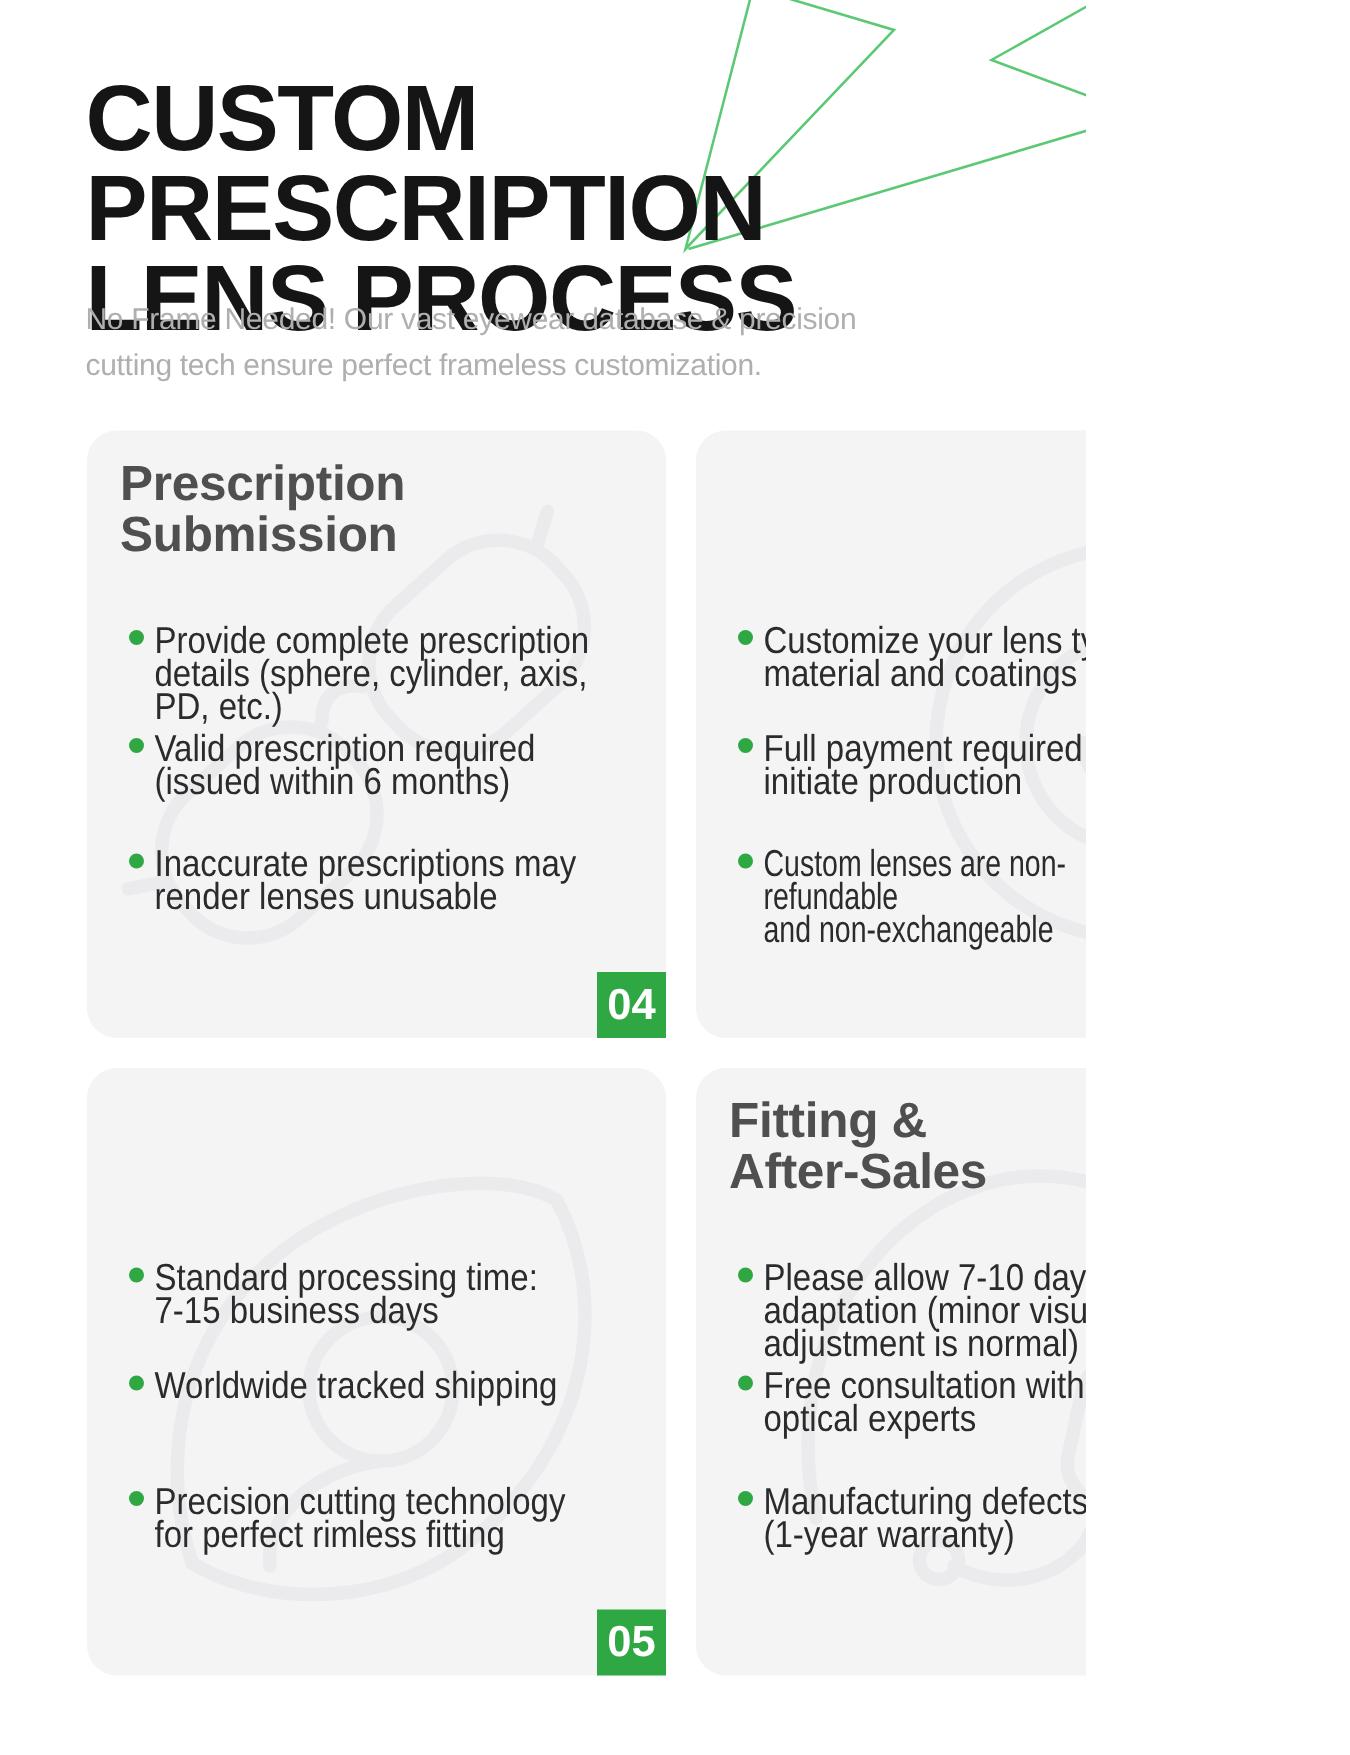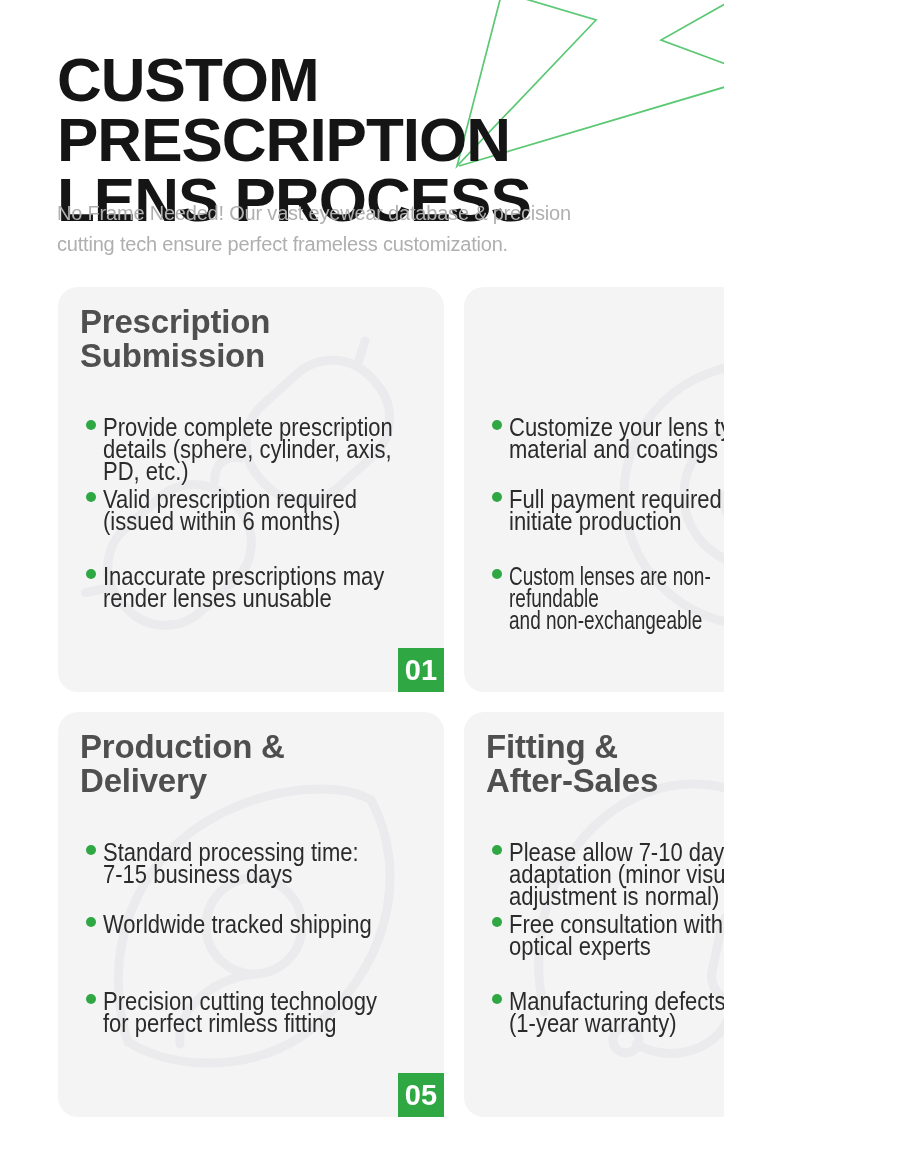--- a/index.html
+++ b/index.html
@@ -113,21 +113,21 @@
           <span class="dot"></span>
           <p class="bullet-text">Valid prescription required
 (issued within 6 months)</p>
         </div>
         <div class="bullet">
           <span class="dot"></span>
           <p class="bullet-text">Inaccurate prescriptions may
 render lenses unusable</p>
         </div>
       </div>
-      <div class="badge">01</div>
+      <div class="badge">04</div>
     </section>
 
     <section class="card">
       <div class="card-bg">
         <svg class="wm" viewBox="0 0 386 405" aria-hidden="true">
           <circle cx="290" cy="208" r="130"></circle>
           <path d="M 290 138 A 70 70 0 1 0 360 208"></path>
           <path d="M 290 176 A 32 32 0 1 1 258 208"></path>
         </svg>
         <div class="bullet">
@@ -149,22 +149,20 @@
       <div class="badge">08</div>
     </section>
 
     <section class="card">
       <div class="card-bg">
         <svg class="wm" viewBox="0 0 386 405" aria-hidden="true">
           <path d="M 313 88 C 352 160 332 262 244 324 C 186 362 112 356 70 330 C 42 244 74 144 166 100 C 220 74 282 70 313 88 Z"></path>
           <circle cx="196" cy="214" r="48"></circle>
           <path d="M 196 262 C 150 268 118 300 122 332"></path>
         </svg>
-        <h2 class="card-title">Production &amp;
-Delivery</h2>
         <div class="bullet">
           <span class="dot"></span>
           <p class="bullet-text">Standard processing time:
 7-15 business days</p>
         </div>
         <div class="bullet">
           <span class="dot"></span>
           <p class="bullet-text">Worldwide tracked shipping</p>
         </div>
         <div class="bullet">

